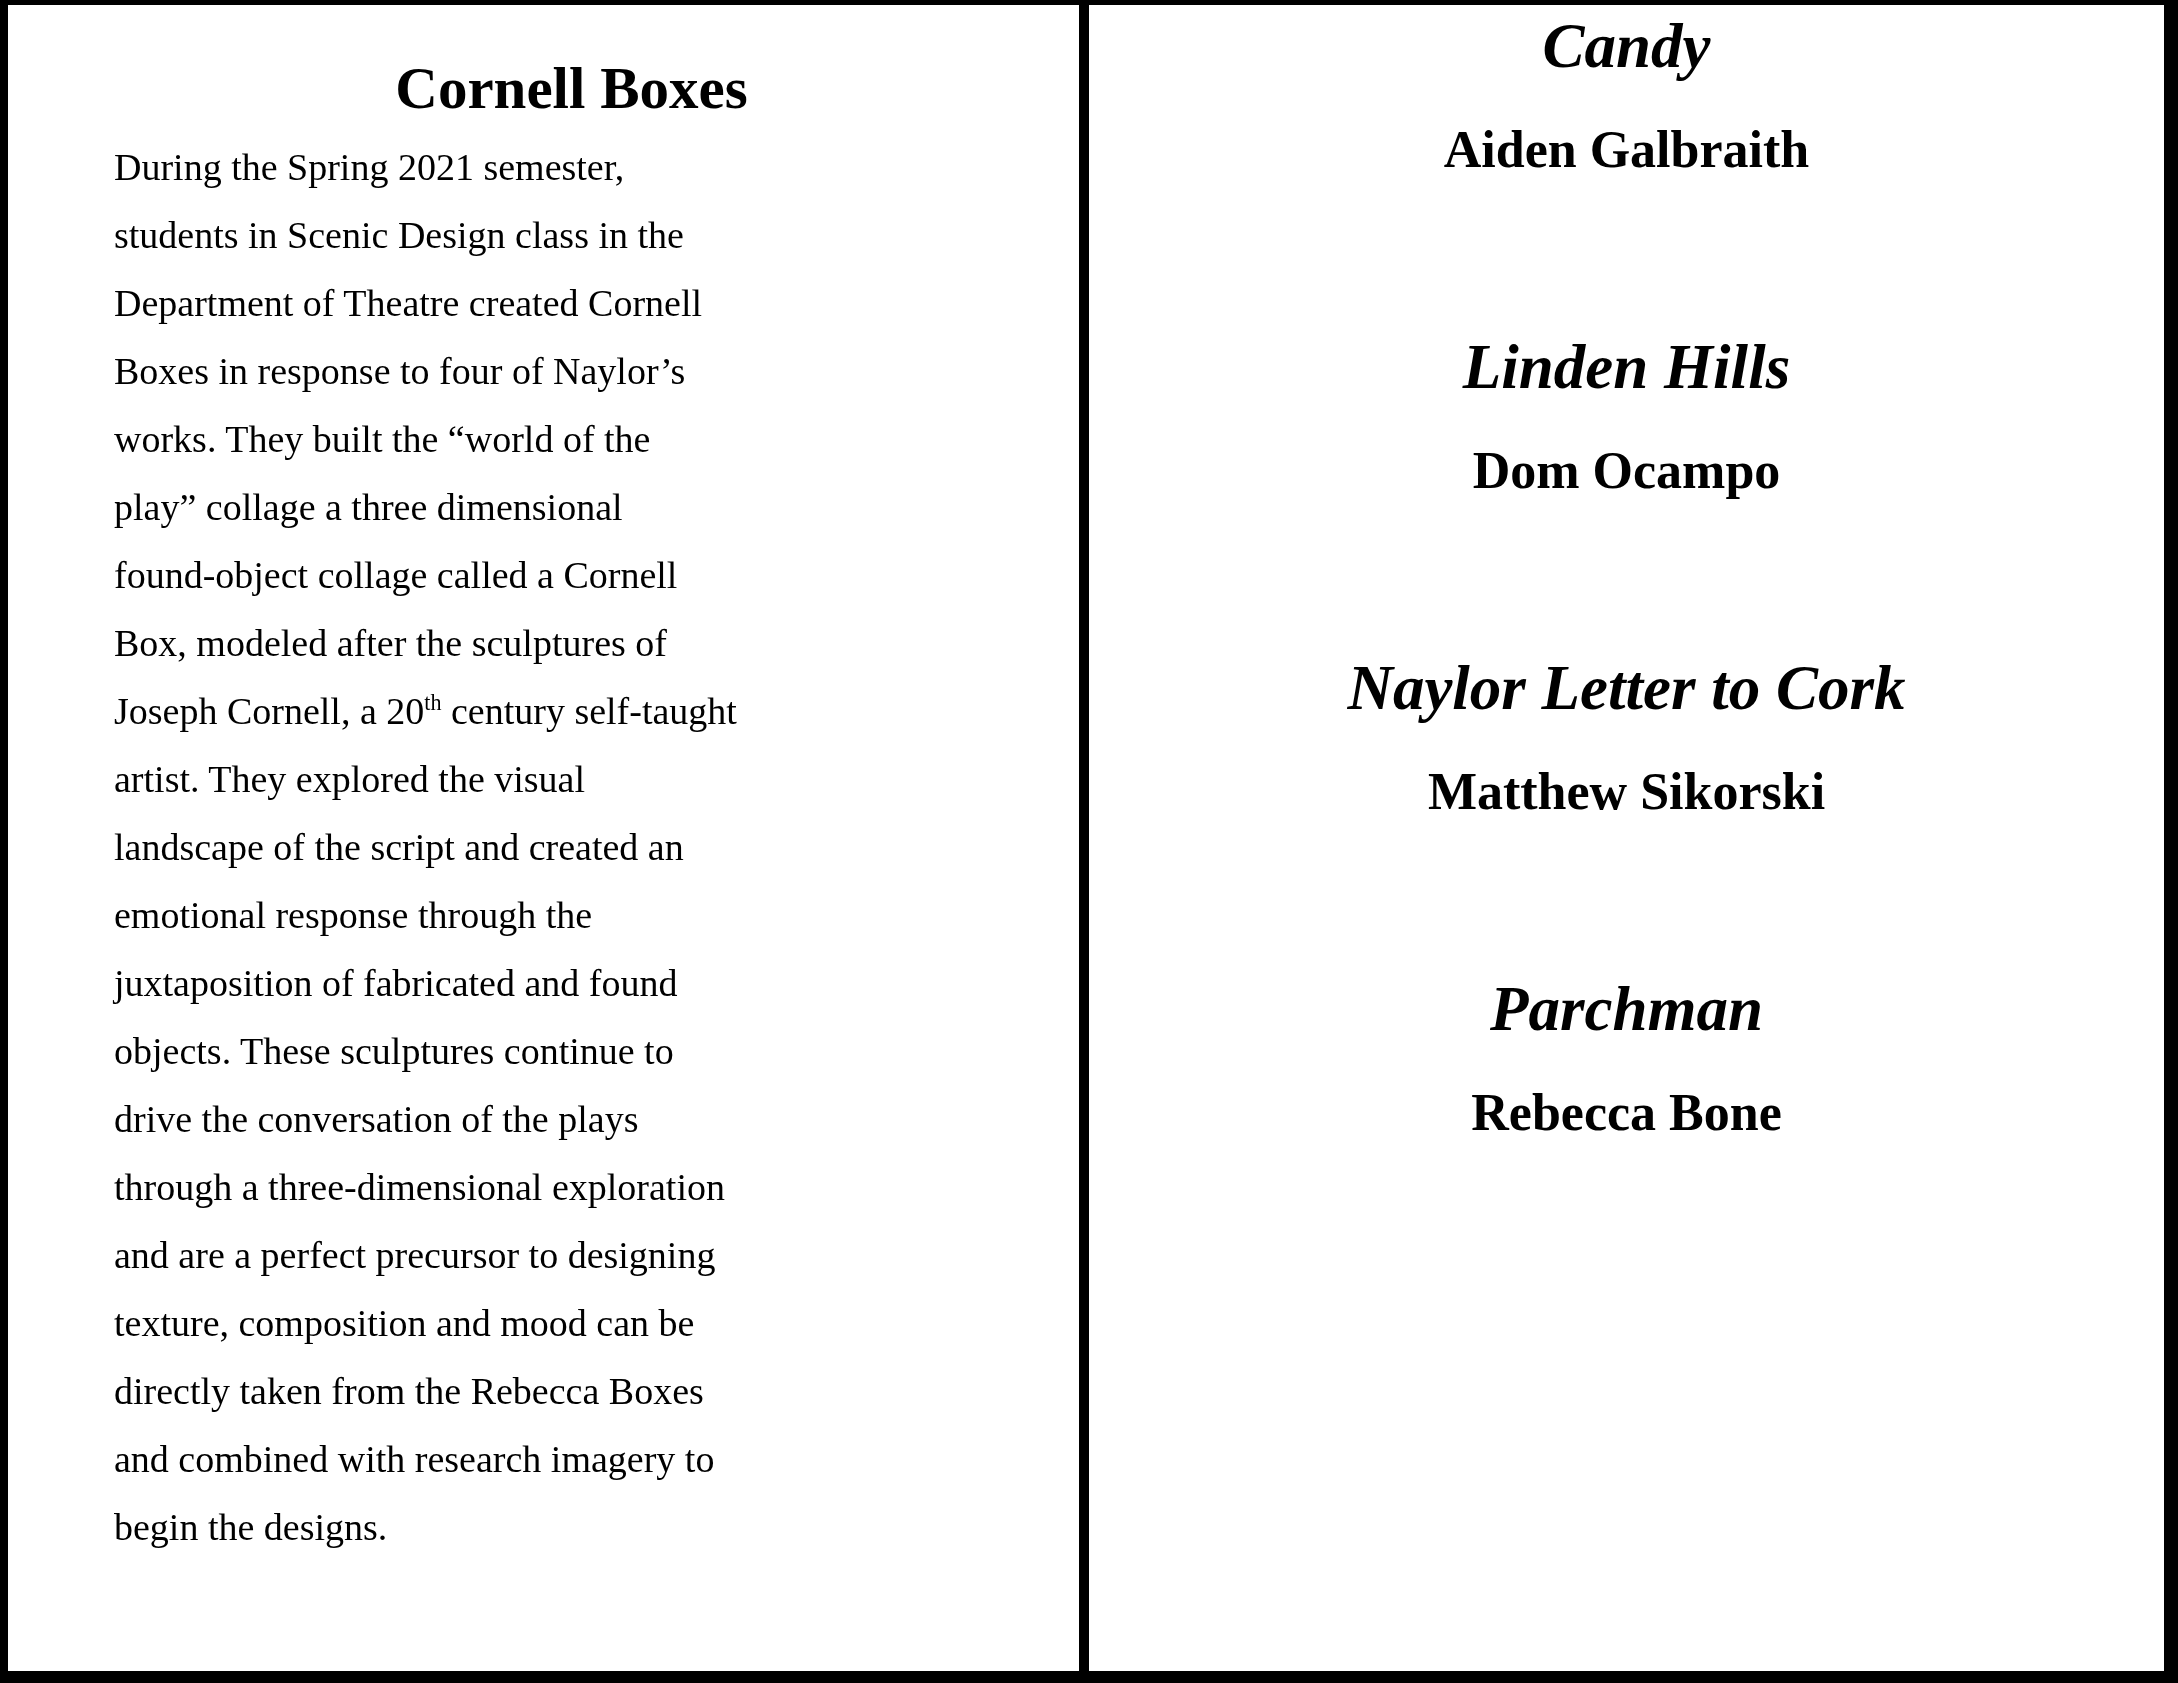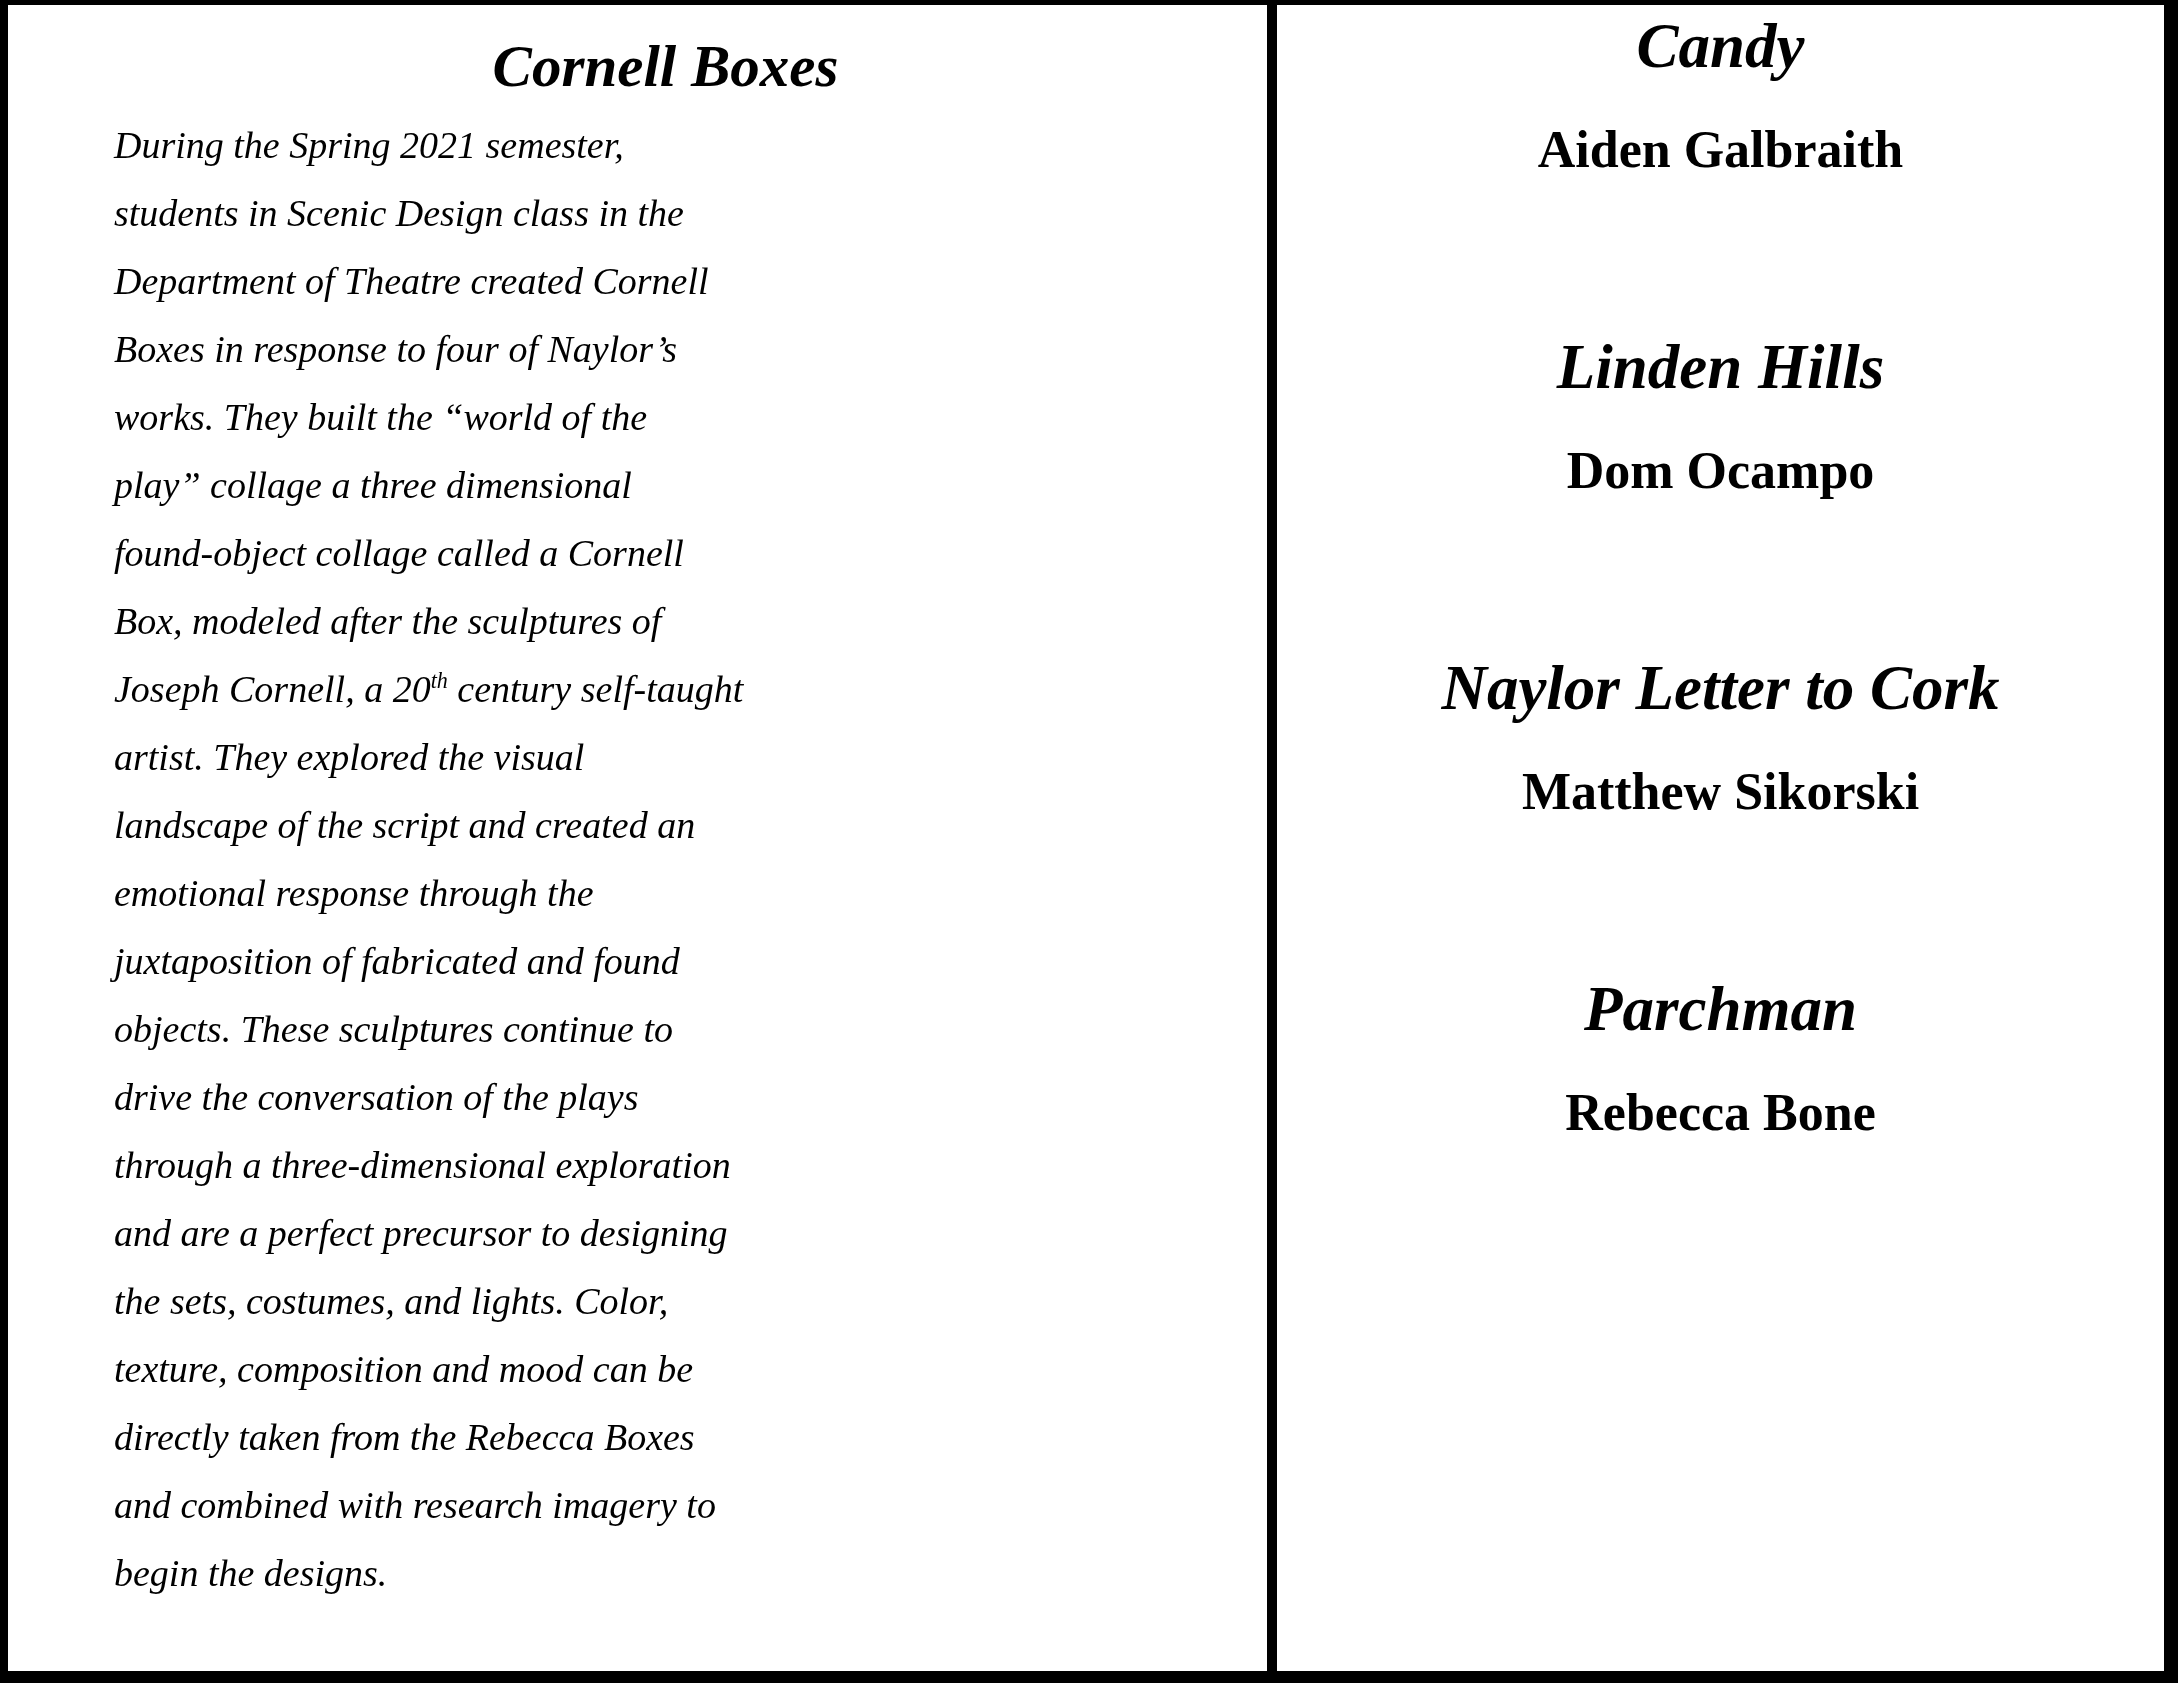--- a/index.html
+++ b/index.html
@@ -20,23 +20,22 @@
     flex-direction: row;
     font-family: "Liberation Serif", serif;
     color: #000000;
     overflow: hidden;
   }
   .panel {
     box-sizing: border-box;
     height: 100%;
   }
   .panel-left {
-    width: 1259px;
-    padding: 24px 50px 0 106px;
-    font-style: italic;
+    width: 1071px;
+    padding: 46px 50px 0 106px;
   }
   .panel-divider {
     width: 10px;
     height: 100%;
     background: #000000;
     flex: 0 0 auto;
   }
   .panel-right {
     flex: 1;
     text-align: center;
@@ -97,21 +96,20 @@
         <div class="line">Box, modeled after the sculptures of</div>
         <div class="line">Joseph Cornell, a 20<sup>th</sup> century self-taught</div>
         <div class="line">artist. They explored the visual</div>
         <div class="line">landscape of the script and created an</div>
         <div class="line">emotional response through the</div>
         <div class="line">juxtaposition of fabricated and found</div>
         <div class="line">objects. These sculptures continue to</div>
         <div class="line">drive the conversation of the plays</div>
         <div class="line">through a three-dimensional exploration</div>
         <div class="line">and are a perfect precursor to designing</div>
-        <div class="line">the sets, costumes, and lights. Color,</div>
         <div class="line">texture, composition and mood can be</div>
         <div class="line">directly taken from the Rebecca Boxes</div>
         <div class="line">and combined with research imagery to</div>
         <div class="line">begin the designs.</div>
       </div>
   </div>
 
   <div class="panel-divider"></div>
 
   <div class="panel panel-right">

